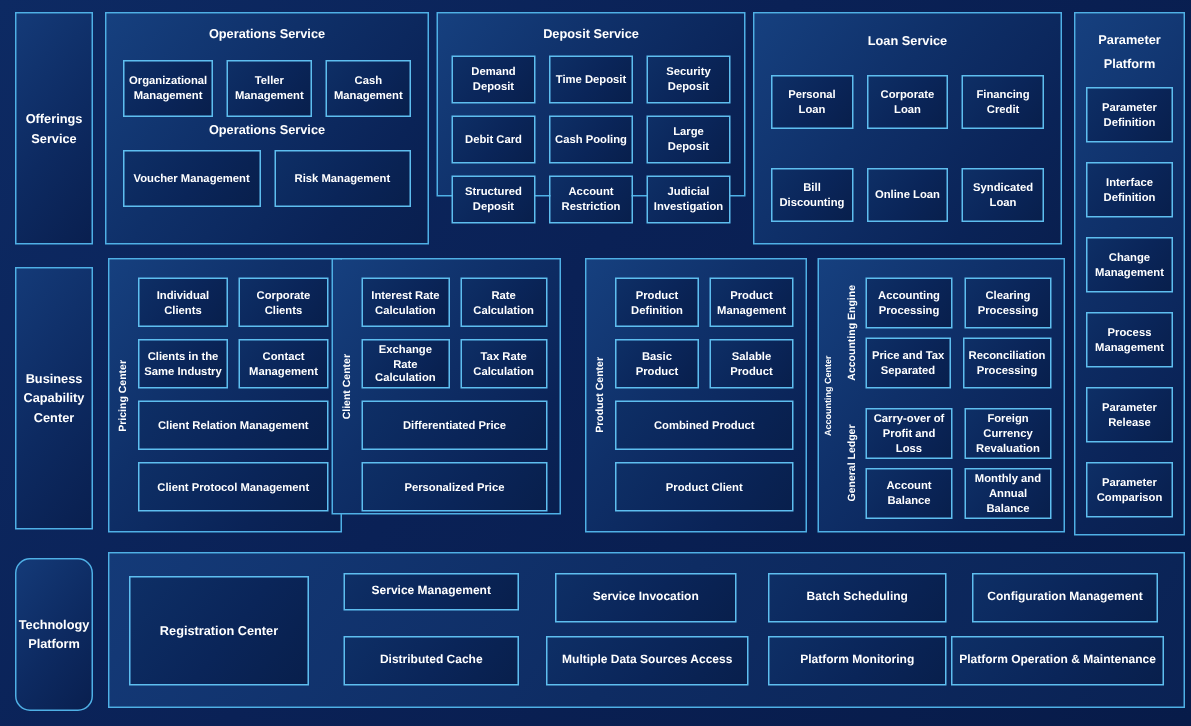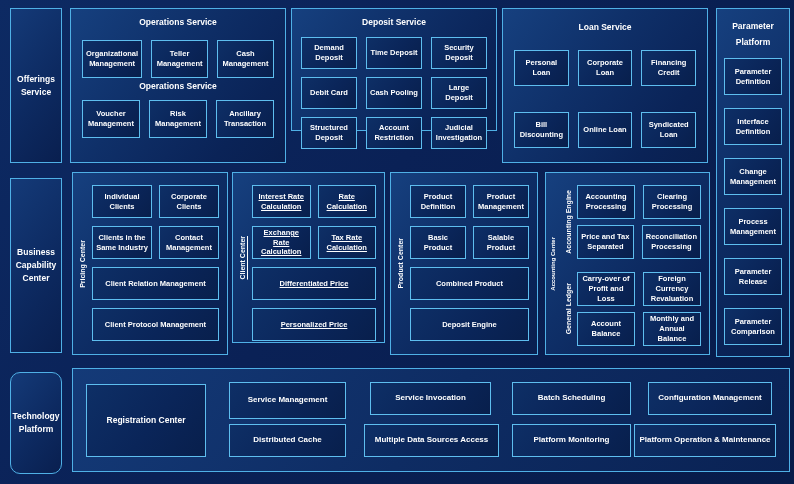--- a/index.html
+++ b/index.html
@@ -84,21 +84,20 @@
     <div class="panel-title ops-title">Operations Service</div>
     <div class="prow ops-r1">
       <div class="box">Organizational Management</div>
       <div class="box">Teller Management</div>
       <div class="box">Cash Management</div>
     </div>
     <div class="panel-title ops-sub">Operations Service</div>
     <div class="prow ops-r2">
       <div class="box">Voucher Management</div>
       <div class="box">Risk Management</div>
-      <div class="box">Ancillary Transaction</div>
     </div>
   </div>
 
   <div class="abs panel" style="left:291px;top:8px;width:206px;height:123px;">
     <div class="panel-title dep-title">Deposit Service</div>
     <div class="prow dep-row first">
       <div class="box">Demand Deposit</div>
       <div class="box">Time Deposit</div>
       <div class="box">Security Deposit</div>
     </div>
@@ -156,21 +155,21 @@
       </div>
       <div class="grow">
         <div class="box">Clients in the Same Industry</div>
         <div class="box">Contact Management</div>
       </div>
       <div class="box gfull">Client Relation Management</div>
       <div class="box gfull">Client Protocol Management</div>
     </div>
   </div>
 
-  <div class="abs panel group" style="left:232px;top:172px;width:153px;height:171px;text-decoration:underline;">
+  <div class="abs panel group" style="left:221px;top:172px;width:153px;height:171px;">
     <div class="vstrip">
       <div class="vlabel">Client Center</div>
     </div>
     <div class="gcontent">
       <div class="grow">
         <div class="box">Interest Rate Calculation</div>
         <div class="box">Rate Calculation</div>
       </div>
       <div class="grow">
         <div class="box">Exchange Rate Calculation</div>
@@ -188,21 +187,21 @@
     <div class="gcontent">
       <div class="grow">
         <div class="box">Product Definition</div>
         <div class="box">Product Management</div>
       </div>
       <div class="grow">
         <div class="box">Basic Product</div>
         <div class="box">Salable Product</div>
       </div>
       <div class="box gfull">Combined Product</div>
-      <div class="box gfull">Deposit Engine</div>
+      <div class="box gfull">Product Client</div>
     </div>
   </div>
 
   <div class="abs panel group" style="left:545px;top:172px;width:165px;height:183px;">
     <div class="vstrip acc-strip">
       <div class="vlabel">Accounting Center</div>
     </div>
     <div class="acc-inner">
       <div class="acc-sub">
         <div class="vstrip">
@@ -235,21 +234,21 @@
         </div>
       </div>
     </div>
   </div>
 
   <div class="abs label-box" style="left:10px;top:372px;width:52px;height:102px;border-radius:10px;">Technology Platform</div>
 
   <div class="abs tech-container" style="left:72px;top:368px;width:718px;height:104px;">
     <div class="abs box reg-box" style="left:13px;top:15px;width:120px;height:73px;">Registration Center</div>
 
-    <div class="abs box tech-box" style="left:156px;top:13px;width:117px;height:37px;">Service Management</div>
+    <div class="abs box tech-box" style="left:156px;top:13px;width:117px;height:25px;">Service Management</div>
     <div class="abs box tech-box" style="left:297px;top:13px;width:121px;height:33px;">Service Invocation</div>
     <div class="abs box tech-box" style="left:439px;top:13px;width:119px;height:33px;">Batch Scheduling</div>
     <div class="abs box tech-box" style="left:575px;top:13px;width:124px;height:33px;">Configuration Management</div>
 
     <div class="abs box tech-box" style="left:156px;top:55px;width:117px;height:33px;">Distributed Cache</div>
     <div class="abs box tech-box" style="left:291px;top:55px;width:135px;height:33px;">Multiple Data Sources Access</div>
     <div class="abs box tech-box" style="left:439px;top:55px;width:119px;height:33px;">Platform Monitoring</div>
     <div class="abs box tech-box" style="left:561px;top:55px;width:142px;height:33px;">Platform Operation &amp; Maintenance</div>
   </div>
 

